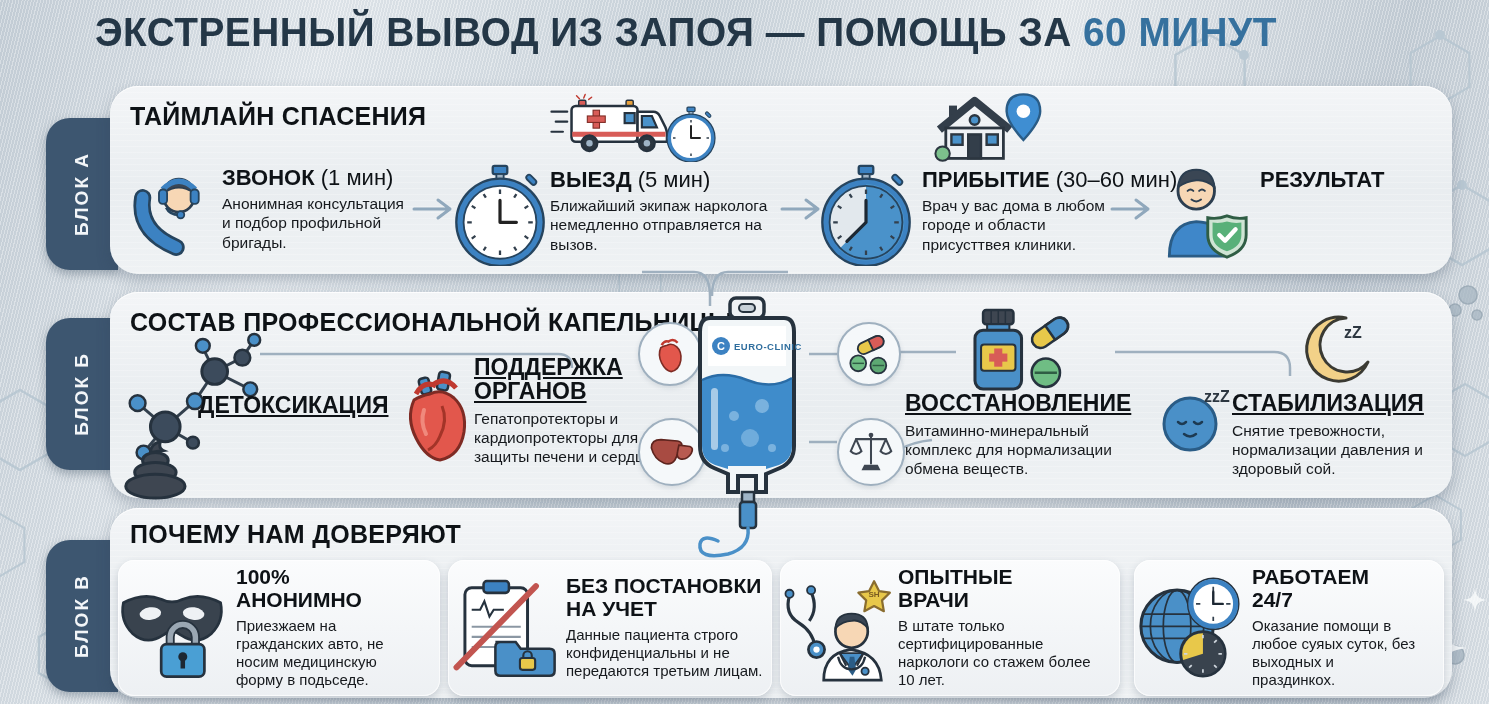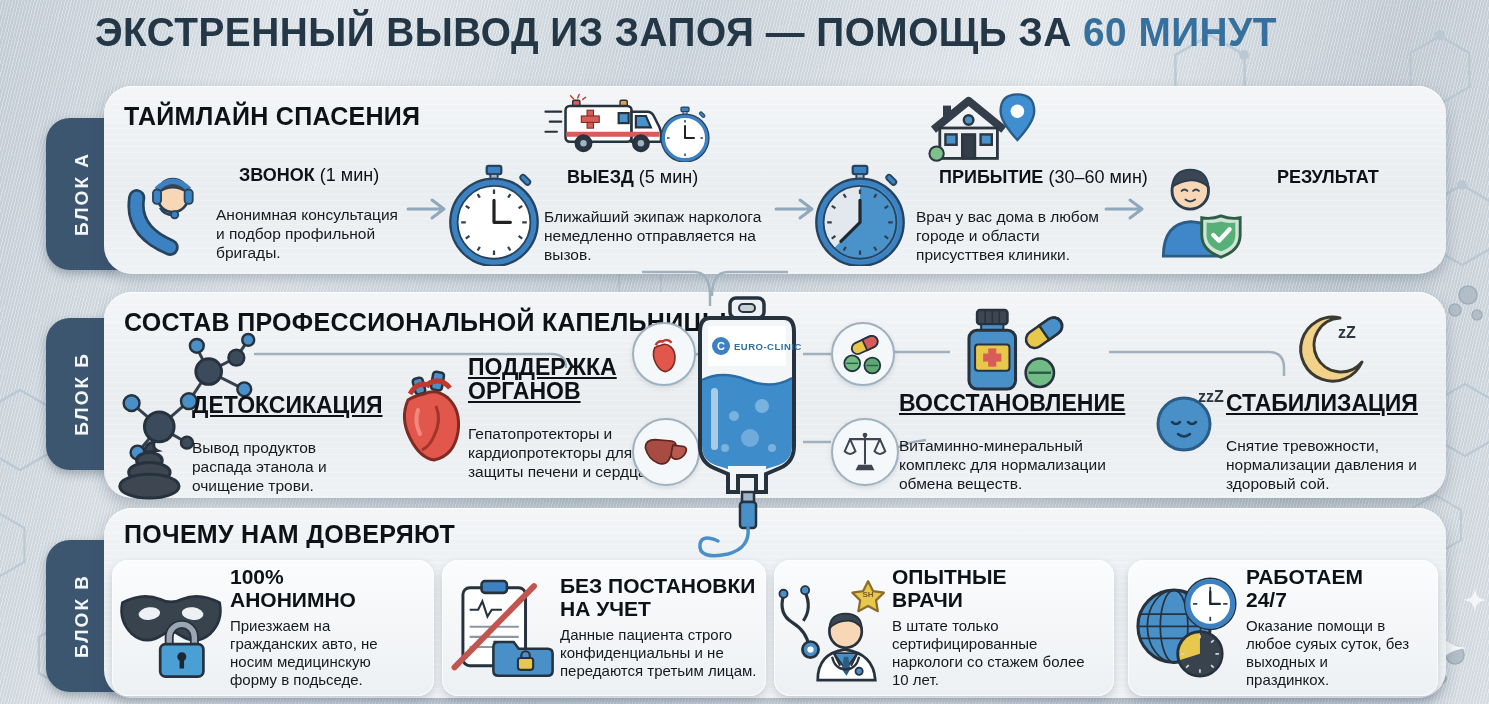--- a/index.html
+++ b/index.html
@@ -8,38 +8,38 @@
     background:linear-gradient(104deg,#c7d0d8 0%,#e4e9ed 20%,#ccd5dc 42%,#e7ebee 64%,#c5ced6 85%,#dbe1e6 100%);}
   .canvas::before{content:"";position:absolute;inset:0;z-index:0;
     background:repeating-linear-gradient(104deg,rgba(255,255,255,.28) 0 1px,rgba(120,140,160,.07) 1px 3px);pointer-events:none;}
   .bg-decor{position:absolute;inset:0;z-index:0;}
   .page-title{position:absolute;left:95px;top:10px;width:1390px;font-size:40px;font-weight:700;
     letter-spacing:.5px;color:#243747;white-space:nowrap;z-index:2;transform-origin:left;transform:scaleX(.97);}
   .page-title .hl{color:#36719e;}
   .tab{position:absolute;left:46px;width:72px;height:152px;background:#3d5670;border-radius:24px 0 0 24px;
     display:flex;align-items:center;justify-content:center;box-shadow:0 4px 10px rgba(40,60,80,.35);z-index:1;}
   .tab span{writing-mode:vertical-rl;transform:rotate(180deg);color:#f2f5f8;font-weight:700;font-size:19px;letter-spacing:2px;}
-  .panel{position:absolute;left:104px;width:1342px;border-radius:28px;z-index:2;
+  .panel{position:absolute;left:110px;width:1342px;border-radius:28px;z-index:2;
     background:linear-gradient(180deg,#f3f5f7 0%,#e9edf0 55%,#eff2f4 100%);
     box-shadow:0 6px 14px rgba(45,65,85,.28), inset 0 1px 0 rgba(255,255,255,.8);}
   .panel::before{content:"";position:absolute;inset:0;border-radius:28px;pointer-events:none;
     background:repeating-linear-gradient(180deg,rgba(255,255,255,.5) 0 1px,transparent 1px 6px);opacity:.45;}
   .phead{position:absolute;left:20px;top:16px;font-size:25px;font-weight:700;letter-spacing:.3px;color:#0e1216;}
   .abs{position:absolute;}
-  .t{font-size:18px;font-weight:700;line-height:1.05;color:#0e1216;white-space:nowrap;margin-left:23px;}
+  .t{font-size:22px;font-weight:700;line-height:1.05;color:#0e1216;white-space:nowrap;}
   .t .time{font-weight:400;}
-  .d{margin-top:20px;font-size:15.5px;line-height:1.24;color:#16191d;}
+  .d{margin-top:5px;font-size:15.5px;line-height:1.24;color:#16191d;}
   .bt{font-size:23px;font-weight:700;line-height:1.04;color:#0e1216;text-decoration:underline;}
   .iconrow{display:flex;align-items:flex-end;}
   .circle{position:absolute;border-radius:50%;background:#f5f8fa;border:2.5px solid #9fb0bf;
     display:flex;align-items:center;justify-content:center;box-shadow:0 2px 5px rgba(60,80,100,.15);}
   .card{position:absolute;top:52px;height:136px;border-radius:16px;display:flex;align-items:center;
     background:linear-gradient(180deg,#fbfcfd,#edf0f3);
     box-shadow:0 4px 9px rgba(50,70,90,.22), inset 0 0 0 1px rgba(255,255,255,.7);}
-  .card .ic{flex:0 0 118px;display:flex;align-items:center;justify-content:center;}
+  .card .ic{flex:0 0 118px;display:flex;align-items:center;justify-content:flex-start;}
   .card .tx{flex:1;padding-right:28px;}
   .card .ct{font-size:21px;font-weight:700;line-height:1.08;color:#0e1216;}
   .card .cd{margin-top:5px;font-size:15px;line-height:1.22;color:#16191d;}
   .hex{fill:none;stroke:#b4c4d0;stroke-width:2.5;opacity:.8;}
   .hexf{fill:#cdd9e0;stroke:none;opacity:.6;}
   .conn{stroke:#9fb0bf;stroke-width:2.5;fill:none;}
   svg{display:block;}
 </style>
 </head>
 <body>
@@ -258,21 +258,20 @@
       <circle cx="148" cy="62" r="7" fill="#4a90c8" stroke="#26323e" stroke-width="2.5"></circle>
       <g stroke="#26323e" stroke-width="3">
         <path d="M47 126 q0 -9 10 -11 q-2 7 3 9 z" fill="#3e4651"></path>
         <ellipse cx="52" cy="134" rx="13" ry="8" fill="#3e4651"></ellipse>
         <ellipse cx="52" cy="146" rx="21" ry="10" fill="#3e4651"></ellipse>
         <ellipse cx="52" cy="160" rx="30" ry="12" fill="#3e4651"></ellipse>
       </g>
     </svg>
     <div class="abs" style="left:88px;top:102px;width:220px">
       <div class="bt">ДЕТОКСИКАЦИЯ</div>
-      <div class="d" style="max-width:180px">Вывод продуктов распада этанола и очищение трови.</div>
     </div>
 
     <svg class="abs" style="left:292px;top:74px" width="70" height="100" viewBox="0 0 70 100">
       <rect x="18" y="12" width="10" height="16" rx="3" fill="#4a90c8" stroke="#26323e" stroke-width="2.5" transform="rotate(-15 23 20)"></rect>
       <rect x="36" y="6" width="11" height="18" rx="3" fill="#4a90c8" stroke="#26323e" stroke-width="2.5" transform="rotate(10 41 15)"></rect>
       <path d="M14 28 q8 -14 20 -8 M32 18 q12 -8 22 4" stroke="#c0392f" stroke-width="5" fill="none"></path>
       <path d="M12 34 Q4 52 14 72 Q24 92 38 94 Q58 90 62 66 Q65 44 52 32 Q40 22 28 28 Q18 30 12 34 Z" fill="#e2574c" stroke="#7e2b24" stroke-width="3"></path>
       <path d="M40 40 q6 14 -2 30 q-4 10 -12 14" stroke="#a33428" stroke-width="3" fill="none"></path>
       <path d="M22 44 q-4 12 2 24" stroke="#f0897c" stroke-width="4" fill="none" stroke-linecap="round"></path>
     </svg>

